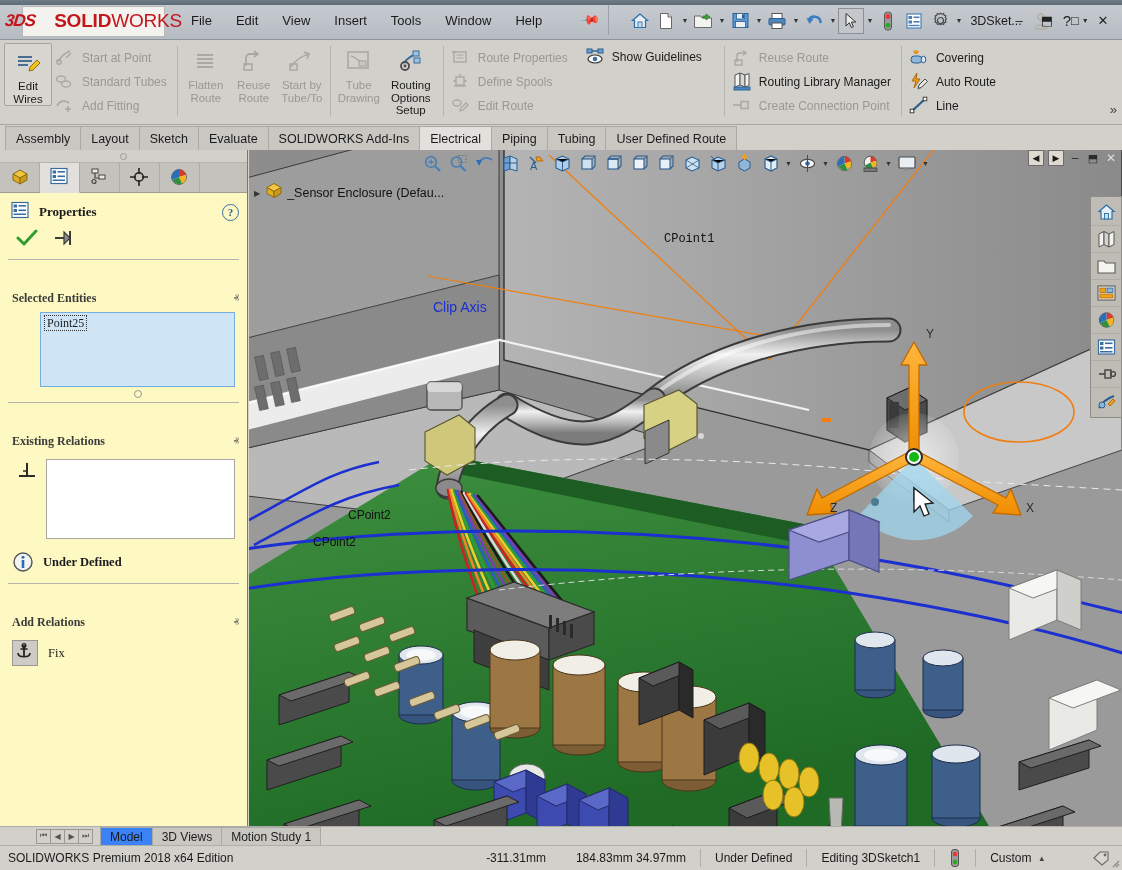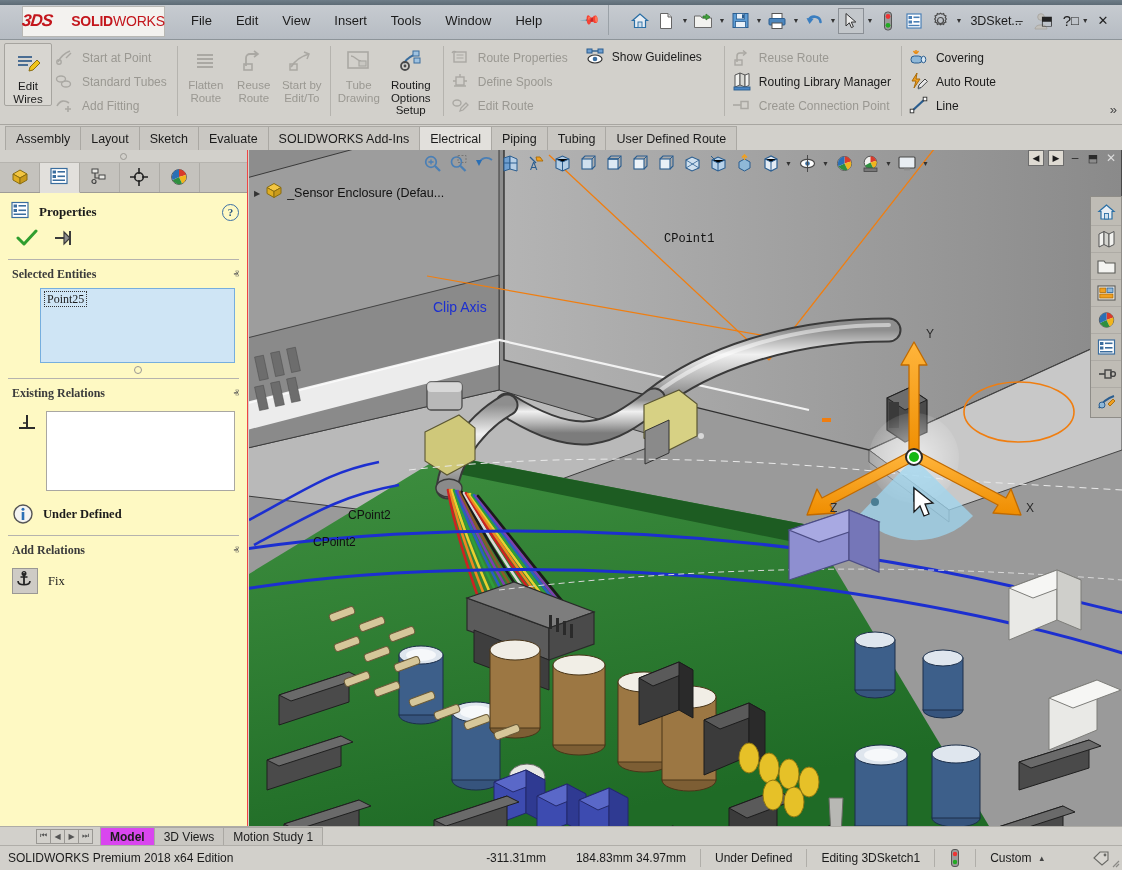--- a/index.html
+++ b/index.html
@@ -22,21 +22,21 @@
   }
   .tb-strip { position:absolute; left:0; top:0; width:1122px; height:5px;
               background:linear-gradient(#6e7d88,#5d6b75); }
   .logo-box {
     margin-left:22px; margin-top:3px; width:143px; height:31px;
     background:#f3f2ef; border:1px solid #b8b8b4;
     display:flex; align-items:center; justify-content:center;
   }
   .logo-3ds { color:#c3161c; font-weight:bold; font-size:17px; font-style:italic;
               letter-spacing:-1px; transform:skewX(-6deg); }
-  .logo-sw { font-weight:bold; font-size:14px; color:#c3161c; letter-spacing:-0.2px; margin-left:19px;}
+  .logo-sw { font-weight:bold; font-size:19px; color:#c3161c; letter-spacing:-0.2px; margin-left:19px;}
   .logo-sw i { font-style:normal; }
   .logo-works { color:#c3161c; font-weight:normal; }
   .menubar { display:flex; align-items:flex-start; margin-left:24px; gap:20px; margin-top:2px;}
   .menubar span { font-size:13px; color:#1b1b1b; cursor:default; padding:2px 2px; }
   .pin-icon { margin-left:16px; color:#2a6fb5; font-size:14px; transform:rotate(40deg); display:inline-block;}
   .tb-divider { width:1px; height:30px; background:#9aa1a7; margin:0 8px; }
   .tbicons { display:flex; align-items:center; margin-left:10px; gap:0px; margin-top:2px;}
   .tbi { width:26px; height:26px; display:flex; align-items:center; justify-content:center;
          position:relative; cursor:default; }
   .caret { font-size:7px; color:#333; width:11px; text-align:center; cursor:default;}
@@ -94,21 +94,21 @@
   .pm-tab { width:40px; display:flex; align-items:center; justify-content:center;
             border-right:1px solid #aeaca7; cursor:default; }
   .pm-tab.active { background:#e2e0dc; border-bottom:1px solid #e2e0dc; margin-bottom:-1px;}
   .pm-head { display:flex; align-items:center; padding:8px 8px 4px 10px; }
   .pm-head .title { font-weight:bold; font-size:13px; margin-left:7px; }
   .pm-help { margin-left:auto; width:17px; height:17px; border-radius:50%;
              border:1.5px solid #3a6fa5; color:#27547f; font-size:11px; font-weight:bold;
              display:flex; align-items:center; justify-content:center; cursor:default; }
   .pm-actions { display:flex; align-items:center; gap:14px; padding:2px 0 8px 16px; }
   .sec-hr { height:1px; background:#b5b3ae; margin:0 8px; }
-  .sec-head { display:flex; align-items:center; padding:7px 8px 6px 12px; }
+  .sec-head { display:flex; align-items:center; padding:7px 8px 6px 12px;margin-top:24px; }
   .sec-head .t { font-weight:bold; font-size:12px; color:#3b3b3b; }
   .sec-head .chev { margin-left:auto; font-size:11px; color:#555; cursor:default; }
   .sel-box {
     margin:0 12px 0 40px; height:75px; background:#cfe5f5;
     border:1px solid #76aede; padding:2px 3px;
   }
   .sel-item { background:#cfe5f5; font-size:12px; padding:0 2px;
               border:1px dotted #333; display:inline-block; line-height:14px;}
   .grip { display:flex; justify-content:center; padding:3px 0 0 28px; }
   .grip .dot { width:8px; height:8px; border:1px solid #9a9893; border-radius:50%; }
@@ -161,21 +161,21 @@
     background:#d2d0cb; display:flex; align-items:center;
     border-top:1px solid #aeaca7;
   }
   .navbtns { display:flex; margin-left:36px; }
   .navb { width:15px; height:15px; border:1px solid #9a9894; background:#d2d0cb;
           display:flex; align-items:center; justify-content:center; font-size:8px;
           color:#555; margin-right:-1px; cursor:default; }
   .btab { height:18px; padding:0 9px; display:flex; align-items:center; font-size:12px;
           background:#c9c7c2; border:1px solid #aaa8a3; border-bottom:none;
           margin-right:-1px; cursor:default; }
-  .btab.active { background:#d946ef; font-weight:bold; }
+  .btab.active { background:#3b82f6; font-weight:normal; }
 
   
   .statusbar {
     position:absolute; left:0; top:845px; width:1122px; height:25px;
     background:#d2d0cb; border-top:1px solid #b0aea9;
     display:flex; align-items:center; font-size:12px; color:#1b1b1b;
   }
   .sb-sep { width:1px; height:18px; background:#b0aea9; margin:0 10px; }
   .sb-item { padding:0 4px; white-space:nowrap; }
   .sb-grip { position:absolute; right:2px; bottom:2px; width:10px; height:10px; }
@@ -368,21 +368,21 @@
           <span class="lbl"><span>Reuse</span><br><span>Route</span></span>
         </div>
         <div class="big-btn dim">
           <span class="ico big">
               <svg width="28" height="28" viewBox="0 0 28 28">
                 <path d="M4 20 C9 12 15 9 22 7" stroke="#aaa8a3" stroke-width="1.8" fill="none"></path>
                 <path d="M17 5 l5 2 -2 5" stroke="#aaa8a3" stroke-width="1.5" fill="none"></path>
                 <rect x="3" y="17" width="7" height="6" fill="none" stroke="#aaa8a3" stroke-width="1.5"></rect>
               </svg>
             </span>
-          <span class="lbl"><span>Start by</span><br><span>Edit/To</span></span>
+          <span class="lbl"><span>Start by</span><br><span>Tube/To</span></span>
         </div>
       </div>
       <div class="rb-sep"></div>
 
       <div class="rb-group">
         <div class="big-btn dim">
           <span class="ico big">
               <svg width="28" height="28" viewBox="0 0 28 28">
                 <rect x="4" y="5" width="20" height="16" fill="none" stroke="#aaa8a3" stroke-width="1.6"></rect>
                 <path d="M7 9 C11 9 13 14 17 14" stroke="#aaa8a3" stroke-width="1.5" fill="none"></path>

